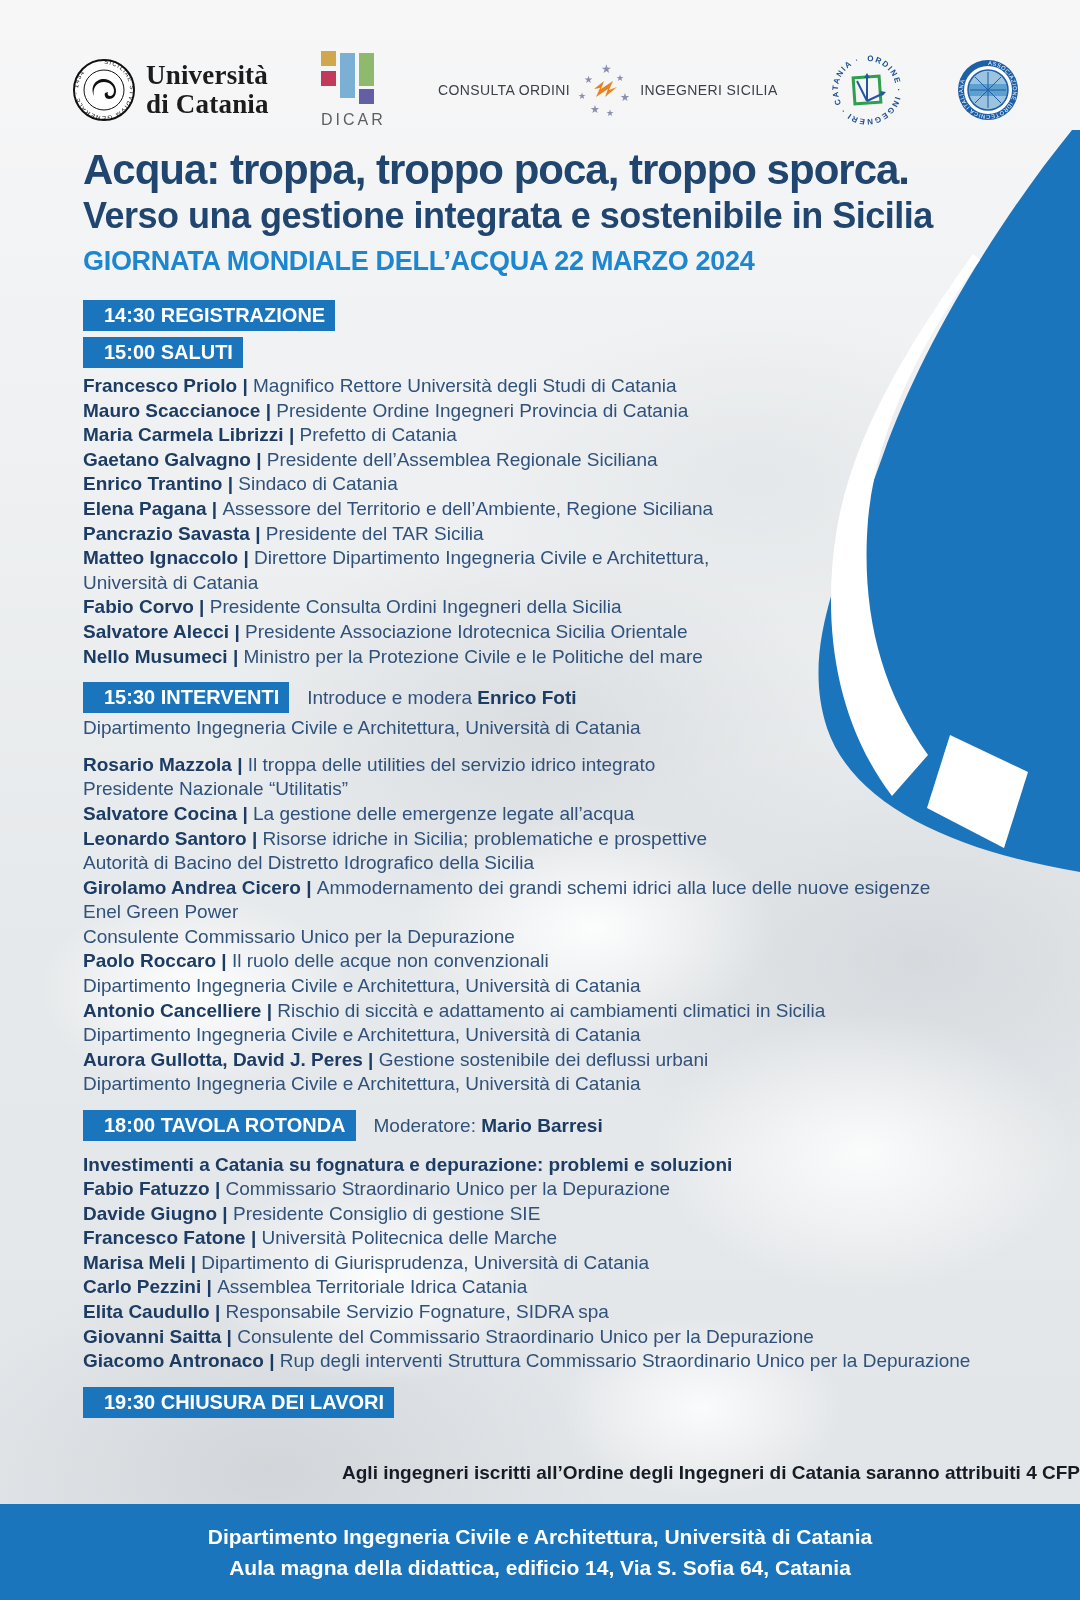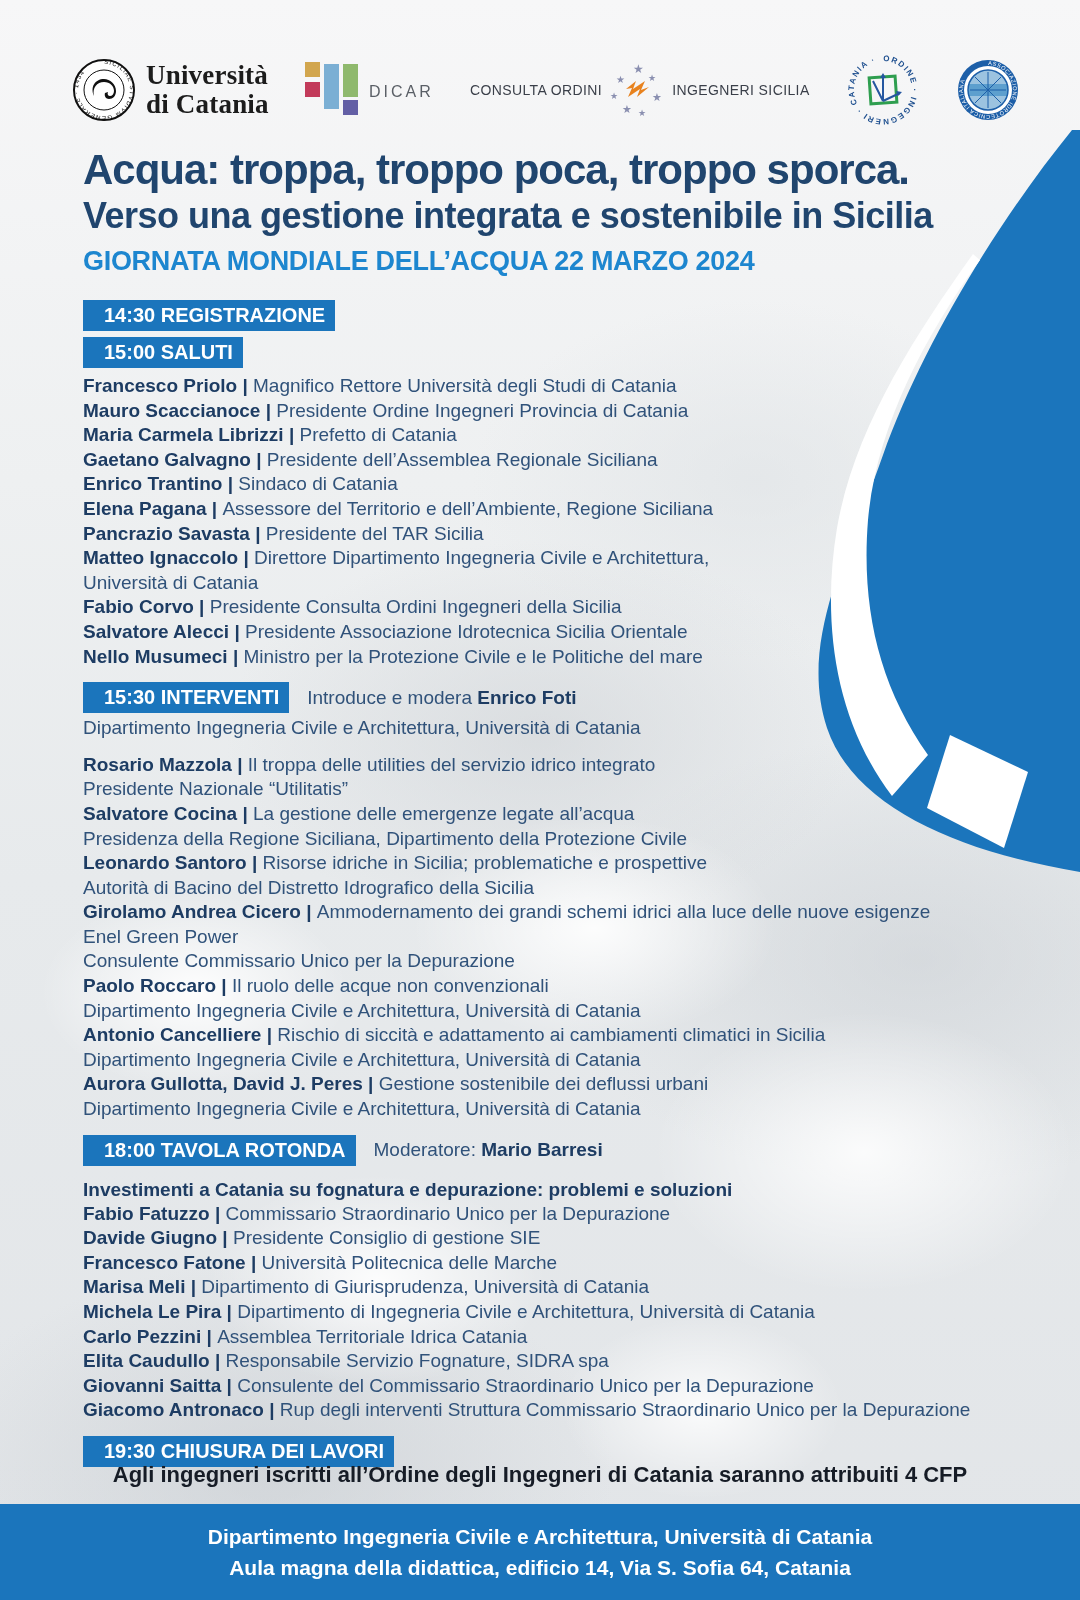--- a/index.html
+++ b/index.html
@@ -24,21 +24,21 @@
       linear-gradient(180deg,#f7f7f8 0%,#eef0f1 30%,#e7eaec 55%,#e2e5e8 100%);
   }
   .drop-wrap{position:absolute;top:130px;right:0;width:300px;height:745px;z-index:1;}
   .logos{
     position:absolute;top:38px;left:72px;right:60px;height:104px;z-index:3;
     display:flex;align-items:center;justify-content:space-between;
   }
   .logo{display:flex;align-items:center;gap:10px;}
   .unict-word{font-family:"Liberation Serif",serif;font-weight:bold;color:#1c1c1c;
     font-size:27px;line-height:29px;letter-spacing:.2px;}
-  .dicar{display:flex;flex-direction:row;align-items:center;}
+  .dicar{display:flex;flex-direction:column;align-items:center;}
   .dicar-grid{position:relative;width:64px;height:56px;}
   .dicar-grid div{position:absolute;}
   .dicar-word{font-size:16px;letter-spacing:3px;color:#5a5f66;margin-top:4px;}
   .consulta{display:flex;align-items:center;gap:6px;}
   .consulta-text{font-size:14px;color:#3a3f49;letter-spacing:.4px;white-space:nowrap;}
   .titleblock{position:absolute;left:83px;top:146px;width:920px;z-index:2;}
   .t1{font-weight:bold;color:#20456e;font-size:42px;letter-spacing:-1px;line-height:48px;margin:0;}
   .t2{font-weight:bold;color:#20456e;font-size:36px;letter-spacing:-0.5px;line-height:44px;margin:0;}
   .t3{font-weight:bold;color:#1d86cf;font-size:27px;letter-spacing:-0.3px;line-height:34px;margin:6px 0 0 0;}
   .content{position:absolute;left:83px;top:300px;width:912px;z-index:2;}
@@ -46,22 +46,22 @@
     font-size:20px;line-height:22px;padding:4px 10px 5px 21px;}
   .badge-block{margin-bottom:6px;}
   .line{font-size:19px;line-height:24.6px;color:#30527a;}
   .nm,.sep{font-weight:bold;color:#1d3c63;}
   .topic{font-weight:bold;color:#1d3c63;font-size:19px;line-height:25px;}
   .badge-row{margin:13px 0 3px;display:flex;align-items:center;gap:18px;}
   .badge-row .after{font-size:19px;color:#30527a;}
   .badge-row .after b{color:#1d3c63;text-align:right;}
   .gap8{height:8px;}
   .gap12{height:12px;}
-  .cfp{position:absolute;left:0;right:0;top:1462px;z-index:2;text-align:center;
-    font-weight:bold;font-size:22px;color:#161c26;}
+  .cfp{position:absolute;left:0;right:0;top:1462px;z-index:2;text-align:right;
+    font-weight:bold;font-size:19px;color:#161c26;}
   .footer{position:absolute;left:0;right:0;top:1504px;height:96px;background:#1b75bc;z-index:2;
     display:flex;flex-direction:column;justify-content:center;align-items:center;gap:3px;}
   .footer div{color:#ffffff;font-weight:bold;font-size:21px;line-height:28px;}
 </style>
 </head>
 <body>
 
 <div class="bg"></div>
 
 <div class="drop-wrap">
@@ -178,21 +178,20 @@
     <span class="after"><span>Introduce e modera</span> <b>Enrico Foti</b></span>
   </div>
   <div class="line">Dipartimento Ingegneria Civile e Architettura, Università di Catania</div>
 
   <div class="gap12"></div>
 
   <div>
       <div class="line"><span class="nm">Rosario Mazzola</span><span class="sep"> | </span><span class="rl">Il troppa delle utilities del servizio idrico integrato</span></div>
       <div class="line aff">Presidente Nazionale “Utilitatis”</div>
       <div class="line"><span class="nm">Salvatore Cocina</span><span class="sep"> | </span><span class="rl">La gestione delle emergenze legate all’acqua</span></div>
-      <div class="line aff">Presidenza della Regione Siciliana, Dipartimento della Protezione Civile</div>
       <div class="line"><span class="nm">Leonardo Santoro</span><span class="sep"> | </span><span class="rl">Risorse idriche in Sicilia; problematiche e prospettive</span></div>
       <div class="line aff">Autorità di Bacino del Distretto Idrografico della Sicilia</div>
       <div class="line"><span class="nm">Girolamo Andrea Cicero</span><span class="sep"> | </span><span class="rl">Ammodernamento dei grandi schemi idrici alla luce delle nuove esigenze</span></div>
       <div class="line aff">Enel Green Power</div>
       <div class="line aff">Consulente Commissario Unico per la Depurazione</div>
       <div class="line"><span class="nm">Paolo Roccaro</span><span class="sep"> | </span><span class="rl">Il ruolo delle acque non convenzionali</span></div>
       <div class="line aff">Dipartimento Ingegneria Civile e Architettura, Università di Catania</div>
       <div class="line"><span class="nm">Antonio Cancelliere</span><span class="sep"> | </span><span class="rl">Rischio di siccità e adattamento ai cambiamenti climatici in Sicilia</span></div>
       <div class="line aff">Dipartimento Ingegneria Civile e Architettura, Università di Catania</div>
       <div class="line"><span class="nm">Aurora Gullotta, David J. Peres</span><span class="sep"> | </span><span class="rl">Gestione sostenibile dei deflussi urbani</span></div>
@@ -204,21 +203,20 @@
     <span class="after"><span>Moderatore:</span> <b>Mario Barresi</b></span>
   </div>
   <div class="gap8"></div>
   <div class="topic">Investimenti a Catania su fognatura e depurazione: problemi e soluzioni</div>
 
   <div>
       <div class="line"><span class="nm">Fabio Fatuzzo</span><span class="sep"> | </span><span class="rl">Commissario Straordinario Unico per la Depurazione</span></div>
       <div class="line"><span class="nm">Davide Giugno</span><span class="sep"> | </span><span class="rl">Presidente Consiglio di gestione SIE</span></div>
       <div class="line"><span class="nm">Francesco Fatone</span><span class="sep"> | </span><span class="rl">Università Politecnica delle Marche</span></div>
       <div class="line"><span class="nm">Marisa Meli</span><span class="sep"> | </span><span class="rl">Dipartimento di Giurisprudenza, Università di Catania</span></div>
-      <div class="line"><span class="nm">Michela Le Pira</span><span class="sep"> | </span><span class="rl">Dipartimento di Ingegneria Civile e Architettura, Università di Catania</span></div>
       <div class="line"><span class="nm">Carlo Pezzini</span><span class="sep"> | </span><span class="rl">Assemblea Territoriale Idrica Catania</span></div>
       <div class="line"><span class="nm">Elita Caudullo</span><span class="sep"> | </span><span class="rl">Responsabile Servizio Fognature, SIDRA spa</span></div>
       <div class="line"><span class="nm">Giovanni Saitta</span><span class="sep"> | </span><span class="rl">Consulente del Commissario Straordinario Unico per la Depurazione</span></div>
       <div class="line"><span class="nm">Giacomo Antronaco</span><span class="sep"> | </span><span class="rl">Rup degli interventi Struttura Commissario Straordinario Unico per la Depurazione</span></div>
     </div>
 
   <div class="badge-row">
     <span class="badge">19:30 CHIUSURA DEI LAVORI</span>
   </div>
 </main>

